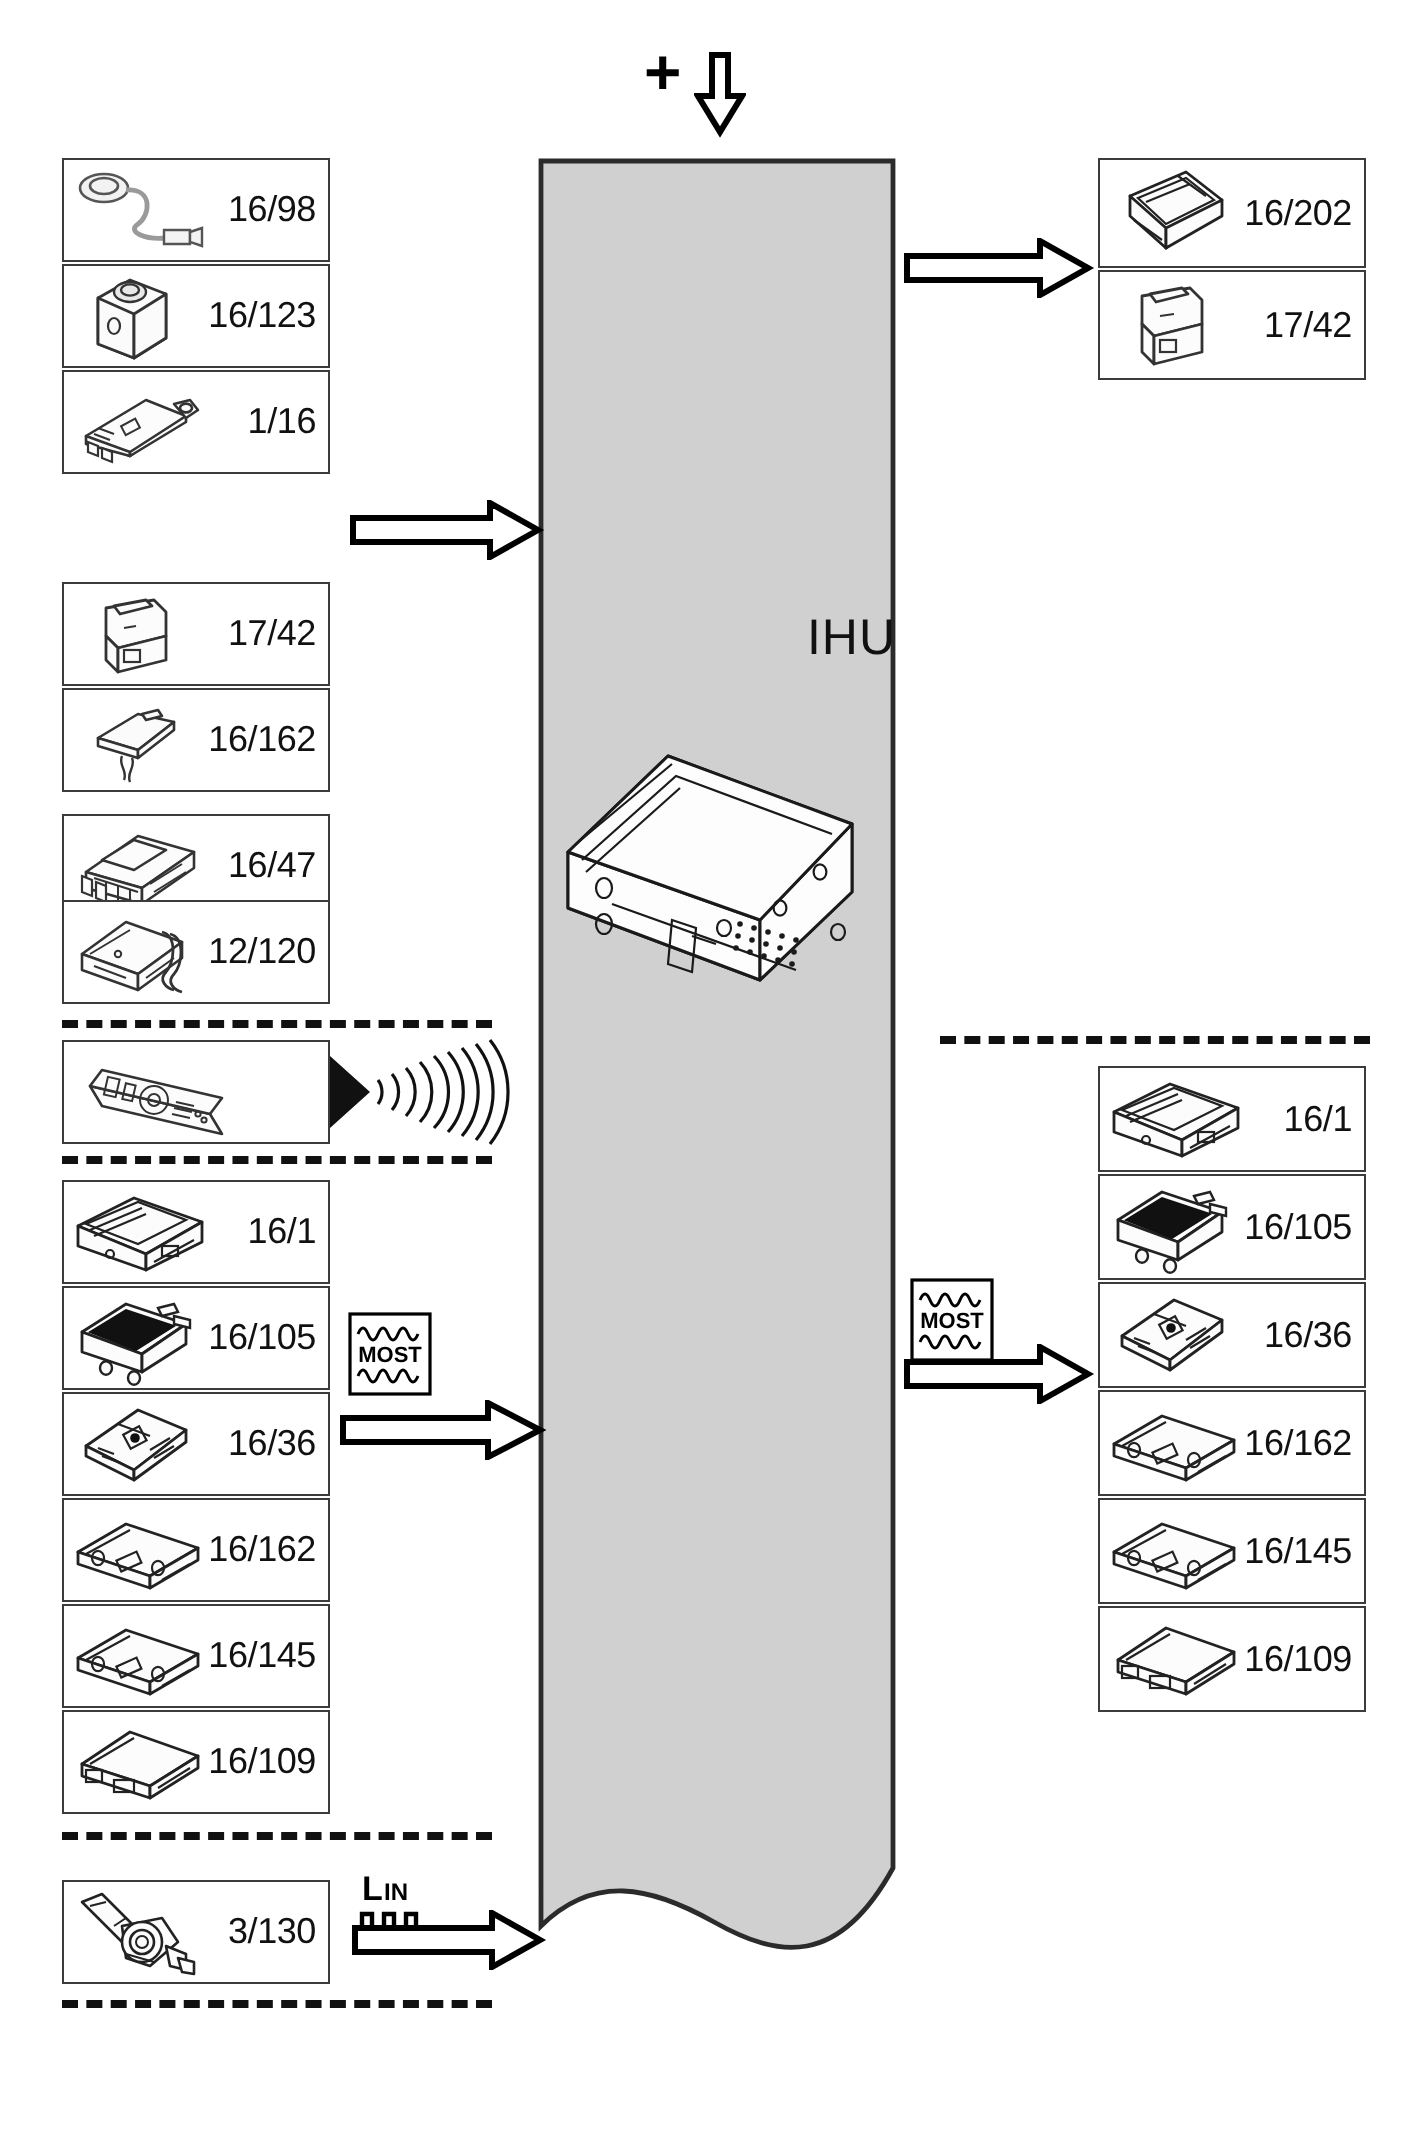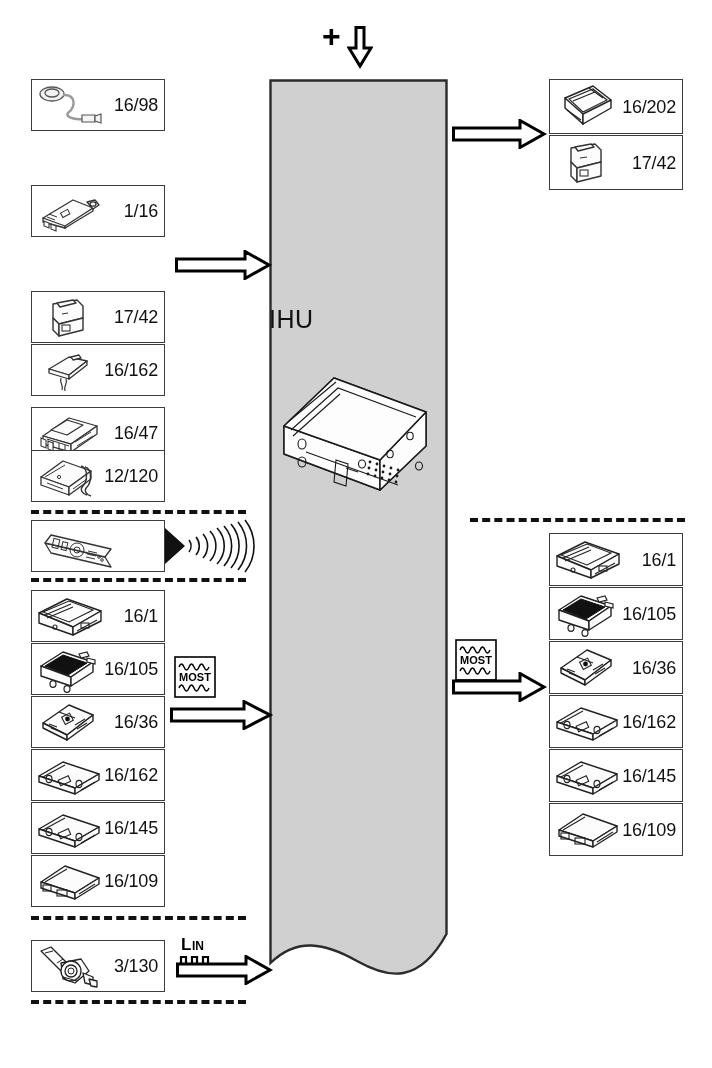--- a/index.html
+++ b/index.html
@@ -27,21 +27,21 @@
     width: 179px;
     height: 935px;
   }
   .ihu-column svg { display: block; }
 
   .ihu-label {
     position: absolute;
     left: 269px;
     top: 305px;
     width: 179px;
-    text-align: left;
+    text-align: right;
     font-size: 25px;
     color: #111111;
     letter-spacing: 0.5px;
   }
 
   .ihu-unit {
     position: absolute;
     left: 276px;
     top: 360px;
     width: 166px;
@@ -181,20 +181,37 @@
         <path d="M28,13 C42,12 40,26 34,30 C28,34 38,38 48,37" fill="none" stroke="#9a9a9a" stroke-width="2.4"></path>
         <g fill="#f4f4f4" stroke="#555555" stroke-width="1.2">
           <path d="M47,33 L60,33 L60,40 L47,40 Z"></path>
           <path d="M60,34 L66,32 L66,41 L60,39 Z"></path>
         </g>
       </svg>
     </div>
     <div class="code">16/98</div>
   </div>
 
+  <div class="comp-box" style="left:31px; top:132px; width:134px; height:52px;">
+    <div class="thumb">
+      <svg width="72" height="48" viewBox="0 0 72 48">
+        <g fill="#fbfbfb" stroke="#333333" stroke-width="1.4" stroke-linejoin="round">
+          <path d="M14,14 L30,5 L48,12 L48,34 L32,44 L14,37 Z"></path>
+          <path d="M14,14 L32,22 L32,44 L14,37 Z"></path>
+          <path d="M32,22 L48,12 L48,34 L32,44 Z"></path>
+        </g>
+        <g fill="#e8e8e8" stroke="#333333" stroke-width="1.2">
+          <ellipse cx="30" cy="11" rx="8" ry="5"></ellipse>
+          <ellipse cx="30" cy="10" rx="4.5" ry="2.8"></ellipse>
+        </g>
+        <ellipse cx="22" cy="28" rx="3" ry="4" fill="none" stroke="#333333" stroke-width="1.1"></ellipse>
+      </svg>
+    </div>
+    <div class="code">16/123</div>
+  </div>
 
   <div class="comp-box" style="left:31px; top:185px; width:134px; height:52px;">
     <div class="thumb">
       <svg width="72" height="48" viewBox="0 0 72 48">
         <g fill="#fcfcfc" stroke="#333333" stroke-width="1.3" stroke-linejoin="round">
           <path d="M8,30 L38,12 L58,20 L30,40 Z"></path>
           <path d="M8,30 L30,38 L30,40 L8,34 Z"></path>
           <path d="M30,38 L58,20 L58,23 L30,40 Z"></path>
           <path d="M52,14 L60,12 L64,17 L58,21 Z"></path>
           <ellipse cx="58" cy="16" rx="3" ry="2.2"></ellipse>

